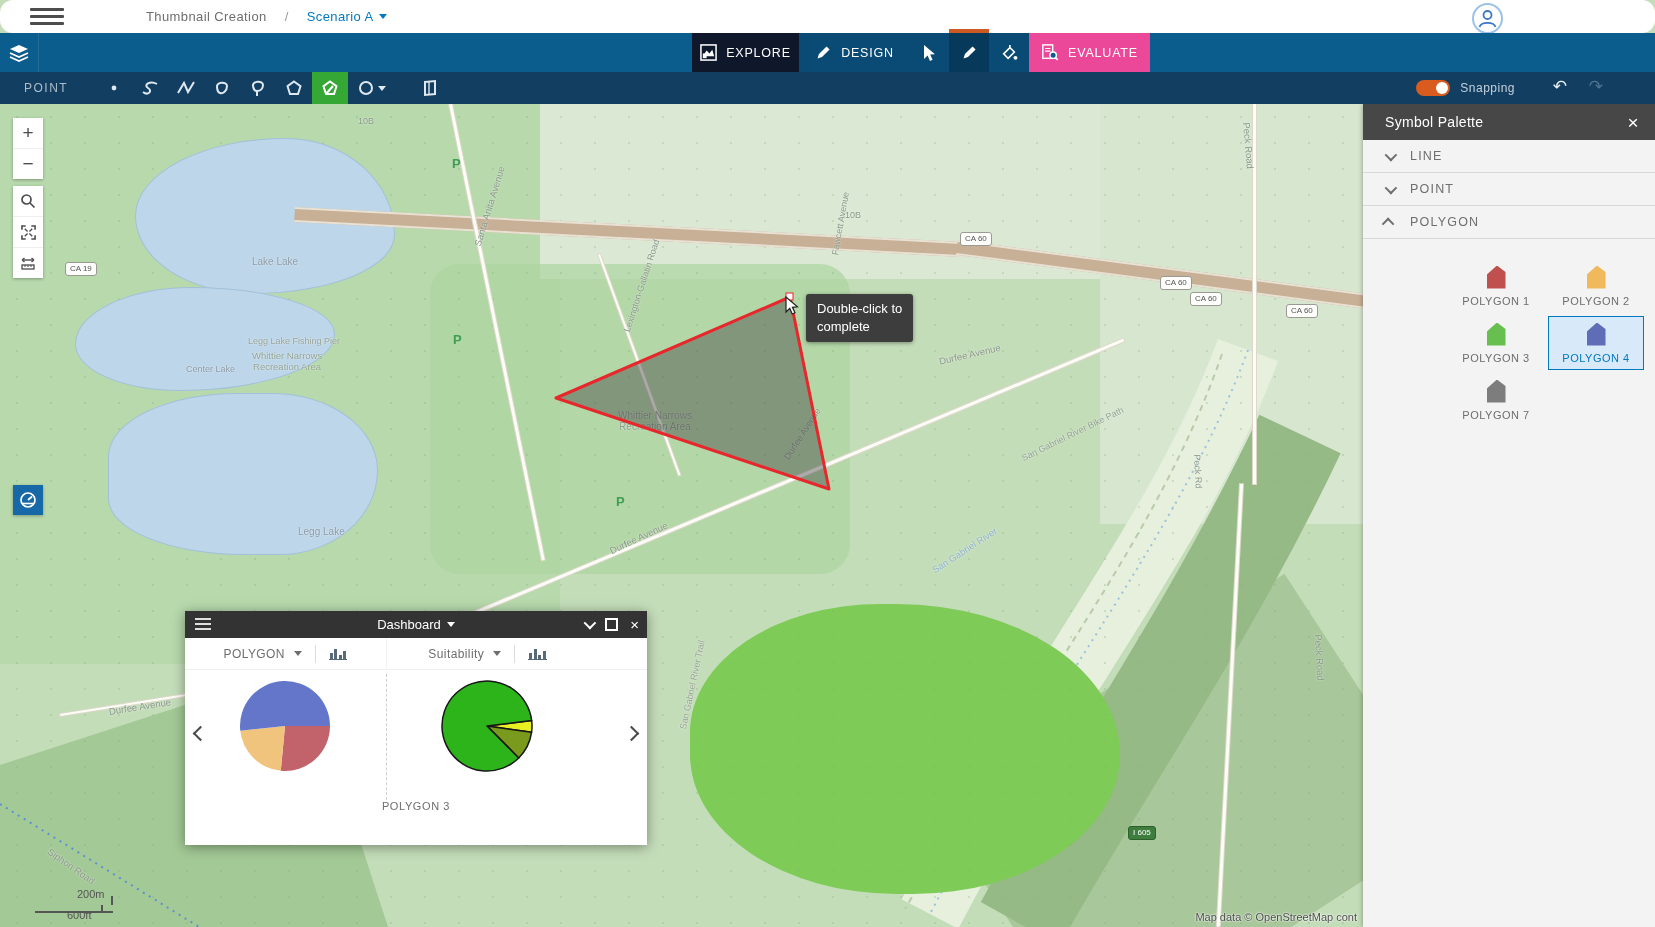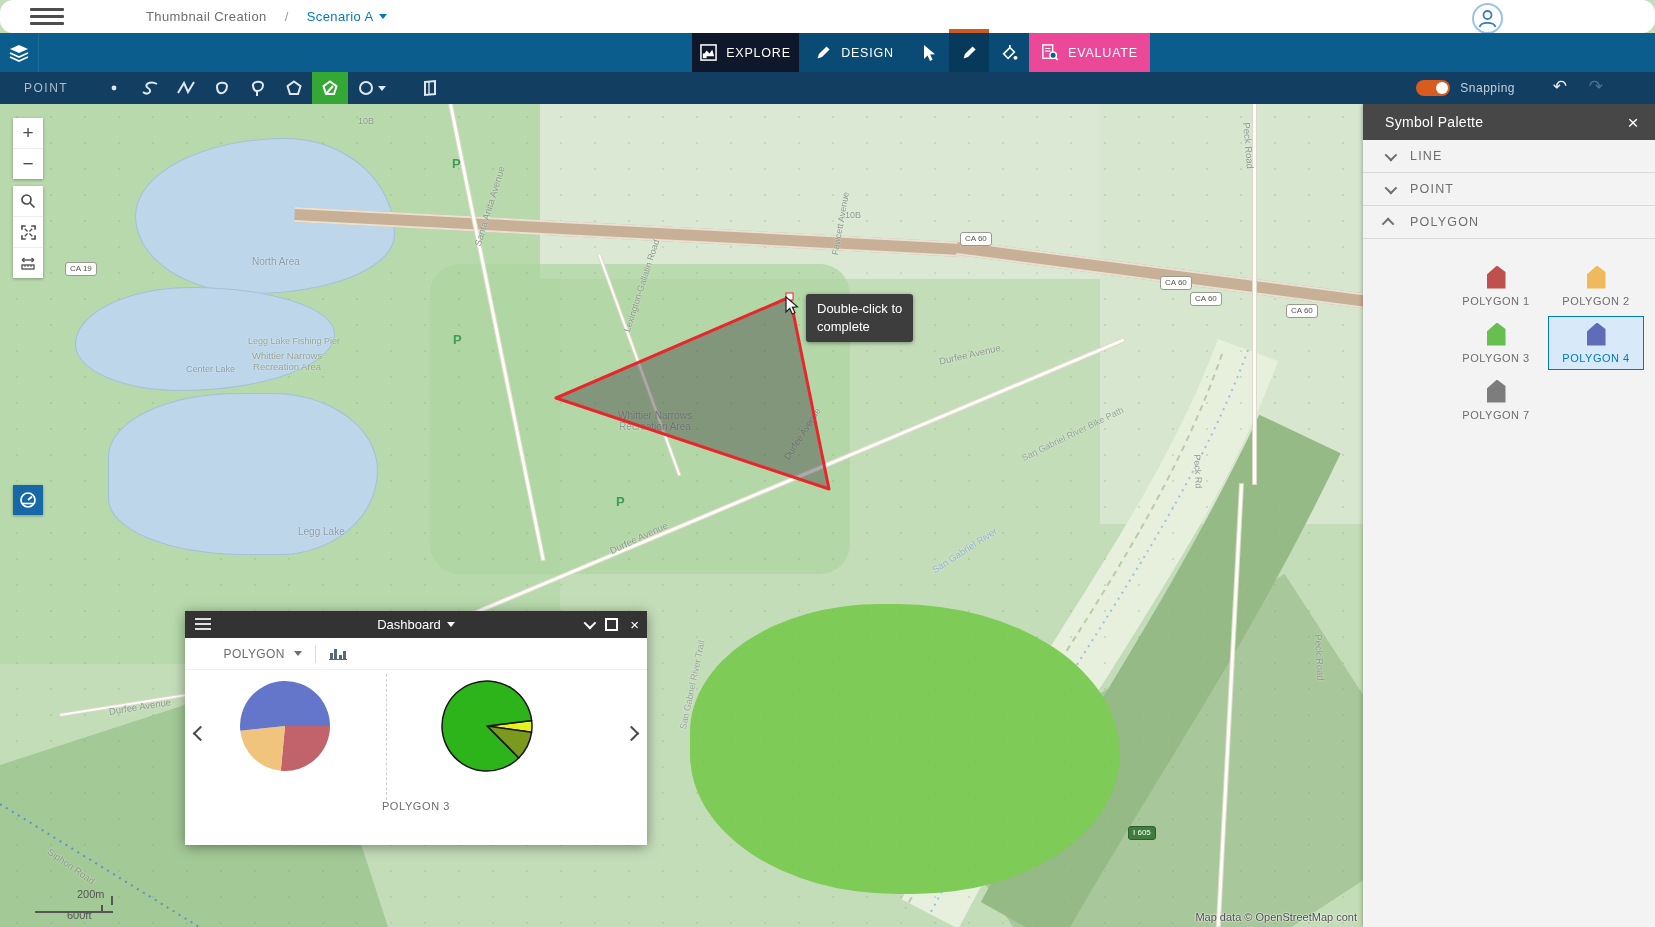--- a/index.html
+++ b/index.html
@@ -328,21 +328,21 @@
   <div id="scalebar">
     <span id="scale-m">200m</span>
     <div id="scale-line"></div>
       <div id="scale-tickup"></div>
       <div id="scale-tickdn"></div>
     <span id="scale-ft">600ft</span>
   </div>
   <div id="attribution">Map data © OpenStreetMap cont</div>
 <div class="map-label" style="left: 358px; top: 12px; font-size: 9px;">10B</div>
     <div class="map-label" style="left: 845px; top: 106px; font-size: 9px;">10B</div>
-    <div class="map-label" style="left: 252px; top: 152px; font-size: 10px; color: rgb(139, 154, 168);">North Area</div>
+    <div class="map-label" style="left: 252px; top: 152px; font-size: 10px; color: rgb(139, 154, 168);">Lake Lake</div>
     <div class="map-label" style="left: 186px; top: 260px; font-size: 9px; color: rgb(139, 154, 168);">Center Lake</div>
     <div class="map-label" style="left: 248px; top: 232px; font-size: 9px; color: rgb(151, 164, 151);">Legg Lake Fishing Pier</div>
     <div class="map-label" style="left: 252px; top: 246px; font-size: 9.5px; color: rgb(147, 163, 147);">Whittier Narrows
 Recreation Area</div>
     <div class="map-label" style="left: 298px; top: 422px; font-size: 10px; color: rgb(139, 154, 168);">Legg Lake</div>
     <div class="map-label" style="left: 618px; top: 306px; font-size: 10px; color: rgb(141, 157, 141);">Whittier Narrows
 Recreation Area</div>
     <div class="map-label" style="left: 472px; top: 140px; font-size: 9.5px; transform: rotate(-73deg);">Santa Anita Avenue</div>
     <div class="map-label" style="left: 622px; top: 226px; font-size: 9px; transform: rotate(-72deg);">Lexington-Gallatin Road</div>
     <div class="map-label" style="left: 830px; top: 150px; font-size: 9px; transform: rotate(-80deg);">Fawcett Avenue</div>
@@ -429,20 +429,31 @@
       <span>POLYGON</span>
       <span class="gcaret"></span>
       <span class="vdiv"></span>
       <span class="histicon">
           <i style="height:6px"></i>
           <i style="height:10px"></i>
           <i style="height:4px"></i>
           <i style="height:8px"></i>
         </span>
     </div>
+    <div class="panel-ctl" style="border-left:1px solid #f2f2f2;">
+      <span>Suitability</span>
+      <span class="gcaret"></span>
+      <span class="vdiv"></span>
+      <span class="histicon">
+          <i style="height:6px"></i>
+          <i style="height:10px"></i>
+          <i style="height:4px"></i>
+          <i style="height:8px"></i>
+        </span>
+    </div>
   </div>
   <div id="chart-area">
     <div id="chart-divider"></div>
     <span class="car-chev" id="car-left"></span>
     <span class="car-chev" id="car-right"></span>
     <svg class="pie-svg" id="pie0" style="left:52px;" width="96" height="96" viewBox="0 0 96 96">
         <path d="M48,48 L93.00,48.00 A45,45 0 0 1 43.77,92.80 Z" fill="#c2626b"></path>
         <path d="M48,48 L43.77,92.80 A45,45 0 0 1 3.26,52.80 Z" fill="#f1c47e"></path>
         <path d="M48,48 L3.26,52.80 A45,45 0 1 1 93.00,48.00 Z" fill="#6476ca"></path>
       </svg>

